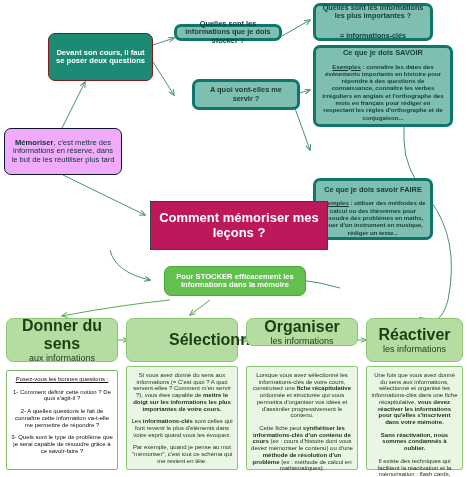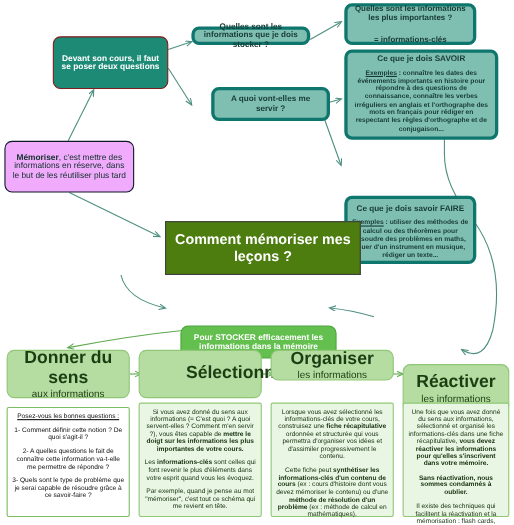--- a/index.html
+++ b/index.html
@@ -45,21 +45,21 @@
     border: 3px solid #0f766e;
     color: #173a35;
     font-weight: 700;
   }
   .teal-light {
     background: #f0abfc;
     border: 1px solid #0f172a;
     color: #11302b;
   }
   .grey-box {
-    background: #4d7c0f;
+    background: #be185d;
     border: 1px solid #3f3f3f;
     color: #ffffff;
     font-weight: 700;
     border-radius: 0;
   }
   .green-bar {
     background: #63bf4e;
     border: 1px solid #4da83c;
     color: #ffffff;
     font-weight: 700;
@@ -165,21 +165,21 @@
     <div class="node-inner">
       <div class="bold" style="font-size:7.4px; margin-bottom:5px;">Ce que je dois savoir FAIRE</div>
       <div style="line-height:1.2;"><span class="uline">Exemples</span><span> : utiliser des méthodes de calcul ou des théorèmes pour résoudre des problèmes en maths, jouer d'un instrument en musique, rédiger un texte...</span></div>
     </div>
   </div>
 
   <div class="node grey-box" style="left:150px; top:201px; width:178px; height:49px; font-size:13px;">
     <div class="node-inner">Comment mémoriser mes leçons ?</div>
   </div>
 
-  <div class="node green-bar" style="left:164px; top:266px; width:142px; height:30px; font-size:7.6px;margin-top:30px;">
+  <div class="node green-bar" style="left:164px; top:266px; width:142px; height:30px; font-size:7.6px;">
     <div class="node-inner">Pour STOCKER efficacement les informations dans la mémoire</div>
   </div>
 
   <div class="node green-head" style="left:6px; top:318px; width:112px; height:44px;">
     <div class="node-inner">
       <div class="ttl-main bold">Donner du sens</div>
       <div class="ttl-sub">aux informations</div>
     </div>
   </div>
   <div class="node white-body" style="left:6px; top:370px; width:112px; height:100px; font-size:6px;">
@@ -210,21 +210,21 @@
       <div class="ttl-sub">les informations</div>
     </div>
   </div>
   <div class="node green-body" style="left:246px; top:366px; width:112px; height:104px; font-size:6px;">
     <div class="node-inner" id="col2body">
         <p><span>Lorsque vous avez sélectionné les informations-clés de votre cours, construisez une </span><span class="bold">fiche récapitulative</span><span> ordonnée et structurée qui vous permettra d'organiser vos idées et d'assimiler progressivement le contenu.</span></p>
         <p><span>Cette fiche peut </span><span class="bold">synthétiser les informations-clés d'un contenu de cours</span><span> (ex : cours d'histoire dont vous devez mémoriser le contenu) ou d'une </span><span class="bold">méthode de résolution d'un problème</span><span> (ex : méthode de calcul en mathématiques).</span></p>
       </div>
   </div>
 
-  <div class="node green-head" style="left:366px; top:318px; width:97px; height:44px;margin-top:13px;">
+  <div class="node green-head" style="left:366px; top:318px; width:97px; height:44px;">
     <div class="node-inner">
       <div class="ttl-main bold">Réactiver</div>
       <div class="ttl-sub">les informations</div>
     </div>
   </div>
   <div class="node green-body" style="left:366px; top:366px; width:97px; height:104px; font-size:6px;">
     <div class="node-inner" id="col3body">
         <p><span>Une fois que vous avez donné du sens aux informations, sélectionné et organisé les informations-clés dans une fiche récapitulative, </span><span class="bold">vous devez réactiver les informations pour qu'elles s'inscrivent dans votre mémoire.</span></p>
         <p class="bold">Sans réactivation, nous sommes condamnés à oublier.</p>
         <p>Il existe des techniques qui facilitent la réactivation et la mémorisation : flash cards, schéma heuristique, sketchnoting.</p>

